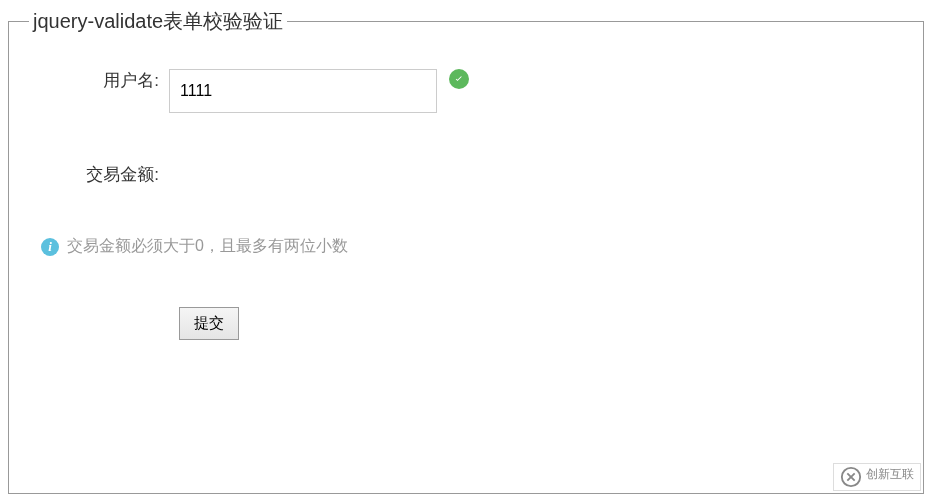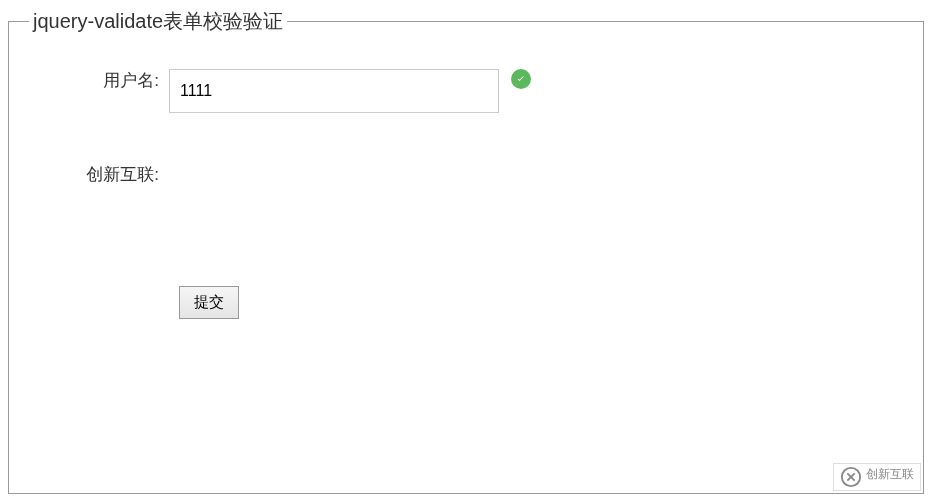--- a/index.html
+++ b/index.html
@@ -30,21 +30,21 @@
       margin-top: 14px;
     }
     .form-label {
       width: 140px;
       text-align: right;
       font-size: 17px;
       color: #333;
       padding-right: 10px;
     }
     .input-wrap {
-      width: 330px;
+      width: 268px;
       position: relative;
     }
     .text-input {
       width: 100%;
       height: 44px;
       padding: 8px 10px;
       font-size: 16px;
       border: 1px solid #ccc;
       outline: none;
       font-family: inherit;
@@ -163,24 +163,28 @@
       <span class="icon icon-check">
         <svg viewBox="0 0 24 24">
             <path d="M9 16.2l-3.5-3.5 1.4-1.4L9 13.4l7.1-7.1 1.4 1.4z"></path>
           </svg>
       </span>
     </div>
   </div>
 
 
   <div class="form-row">
-    <div class="form-label">创新互联:</div>
+    <div class="form-label">交易金额:</div>
   </div>
 
   <div class="form-row">
+    <div class="feedback info-text">
+      <span class="icon icon-info"></span>
+      <span>交易金额必须大于0，且最多有两位小数</span>
+    </div>
   </div>
 
   <div class="submit-row">
     <button class="submit-btn">提交</button>
   </div>
 
   <div class="watermark">
     <span class="watermark-logo">
       <svg viewBox="0 0 24 24">
           <circle cx="12" cy="12" r="10" fill="none" stroke="#888" stroke-width="2"></circle>

